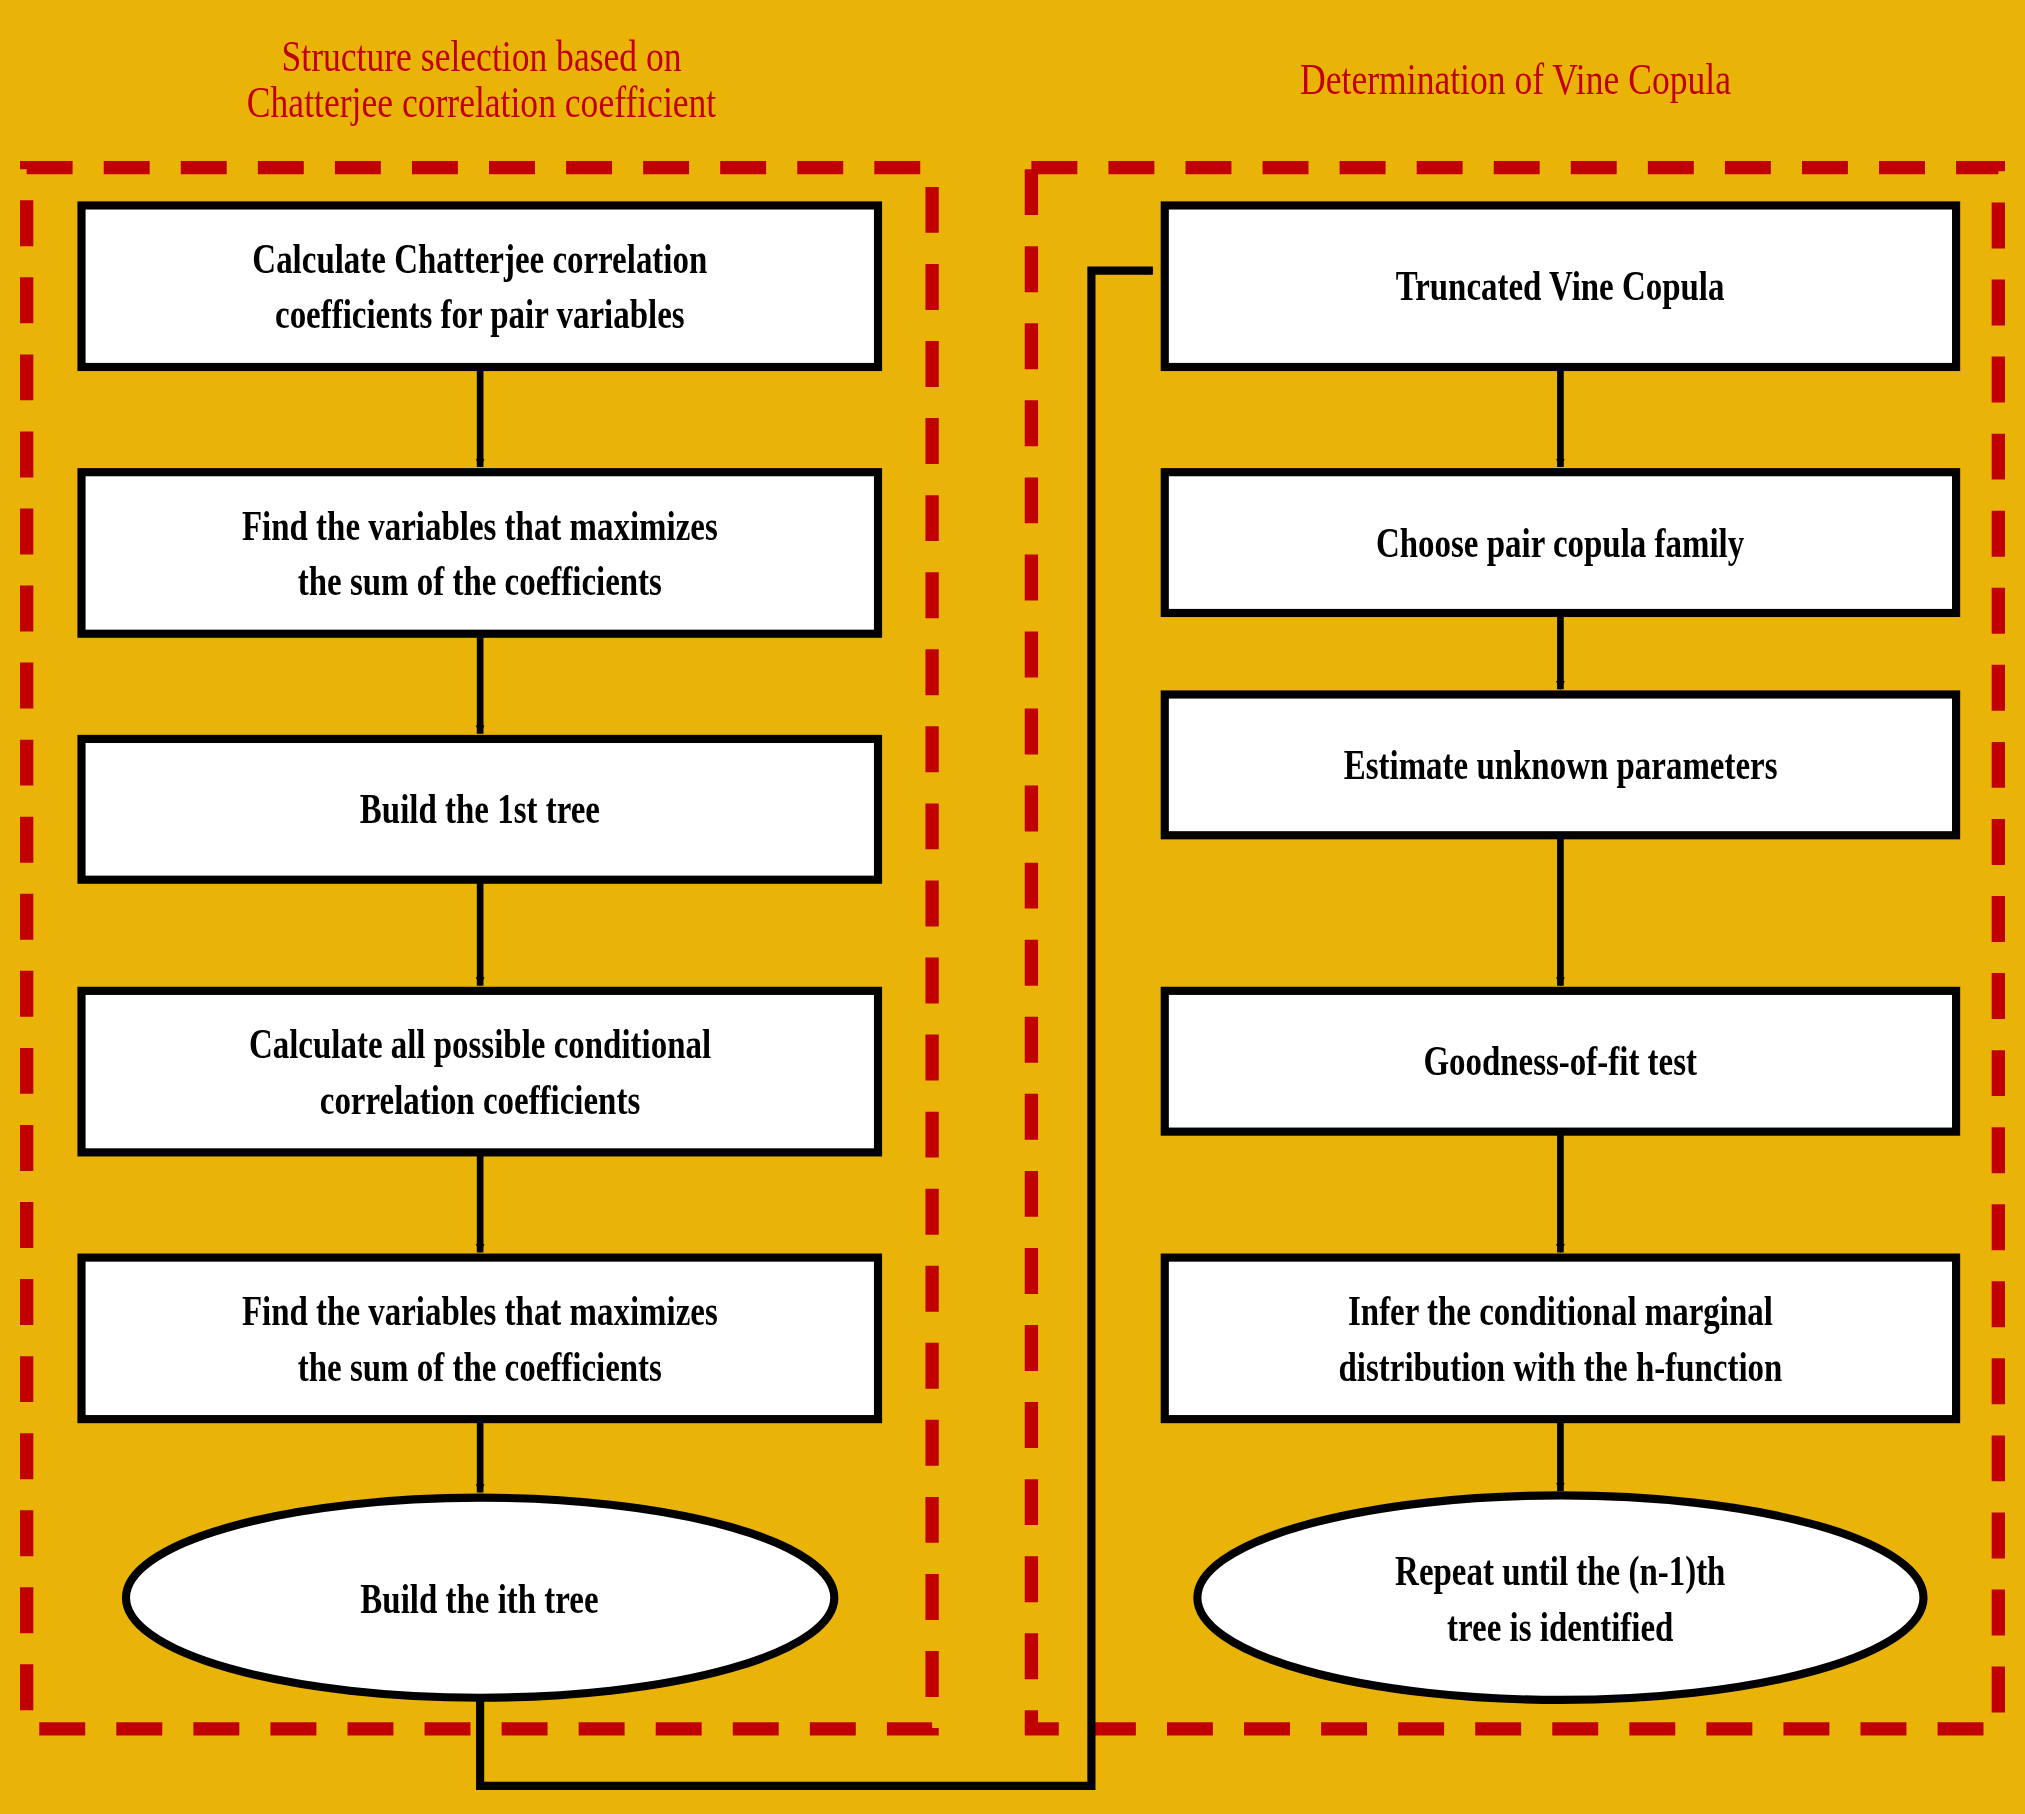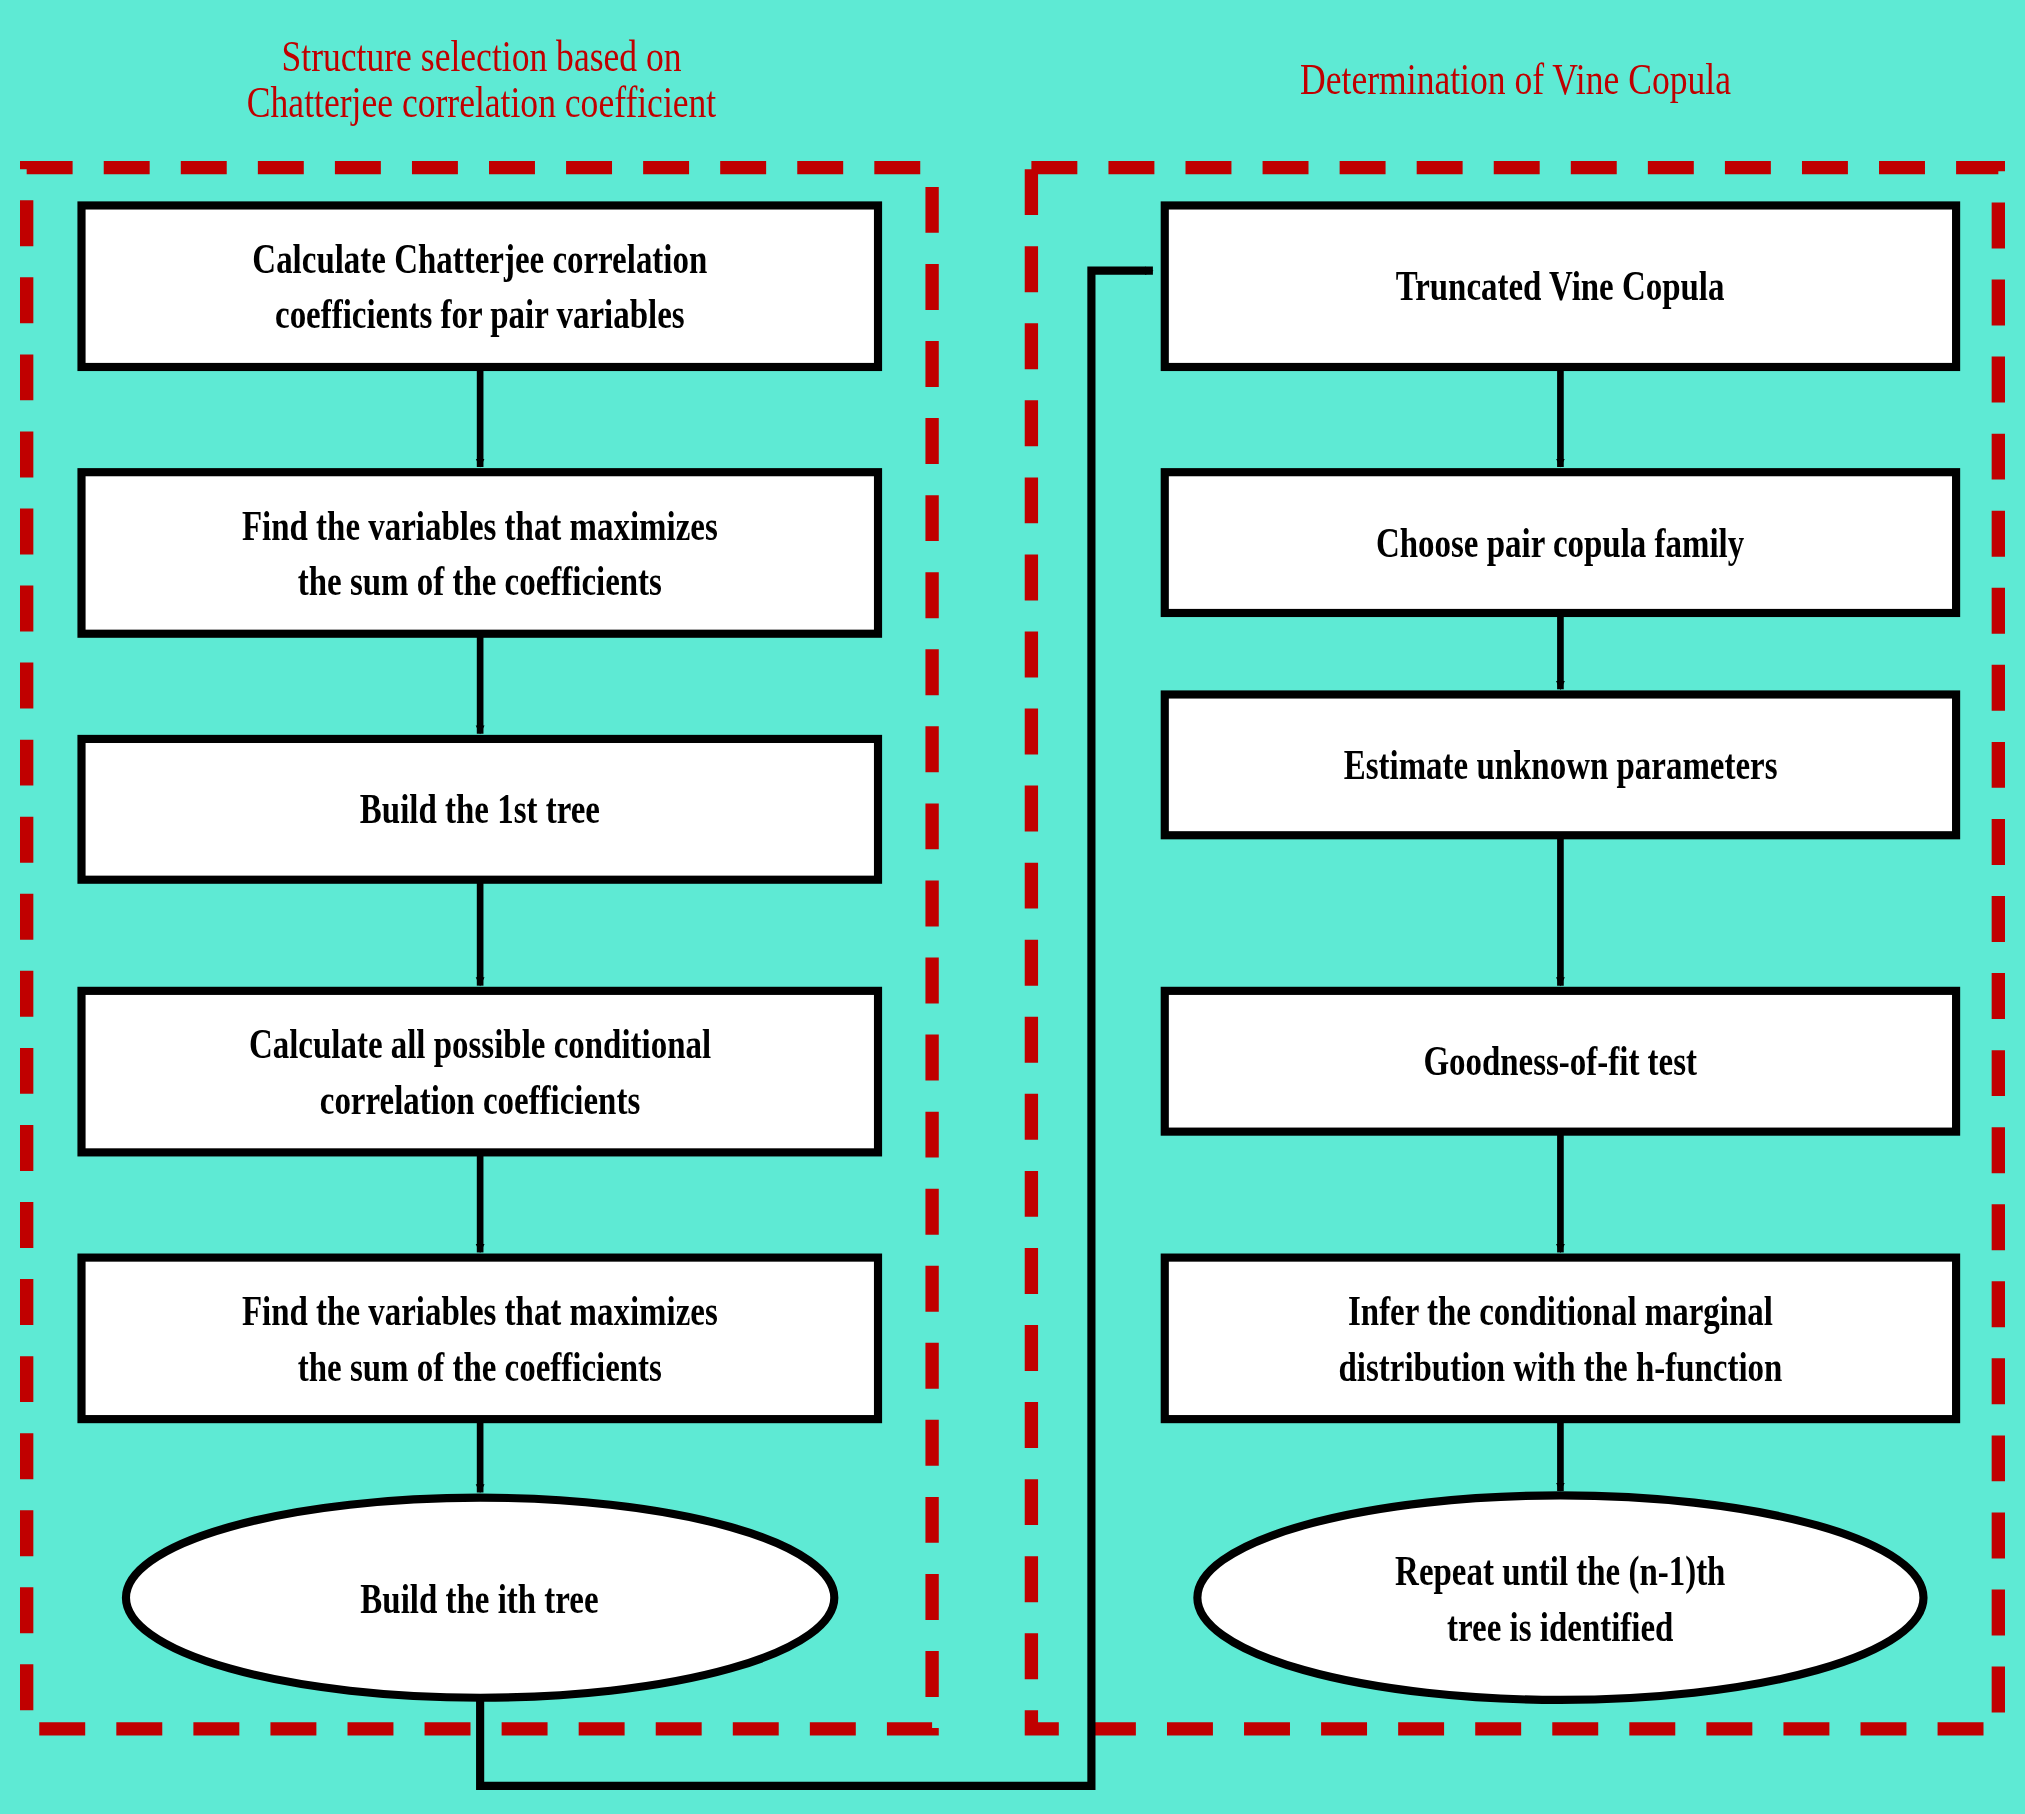--- a/index.html
+++ b/index.html
@@ -7,21 +7,21 @@
     padding: 0;
     background: #ffffff;
   }
   body {
     font-family: "Liberation Serif", "DejaVu Serif", serif;
   }
   #stage {
     position: relative;
     width: 2025px;
     height: 1815px;
-    background: #5eead4;
+    background: #eab308;
     overflow: hidden;
   }
   #stage svg {
     position: absolute;
     top: 0;
     left: 0;
     width: 2025px;
     height: 1815px;
   }
   .panel-title {

